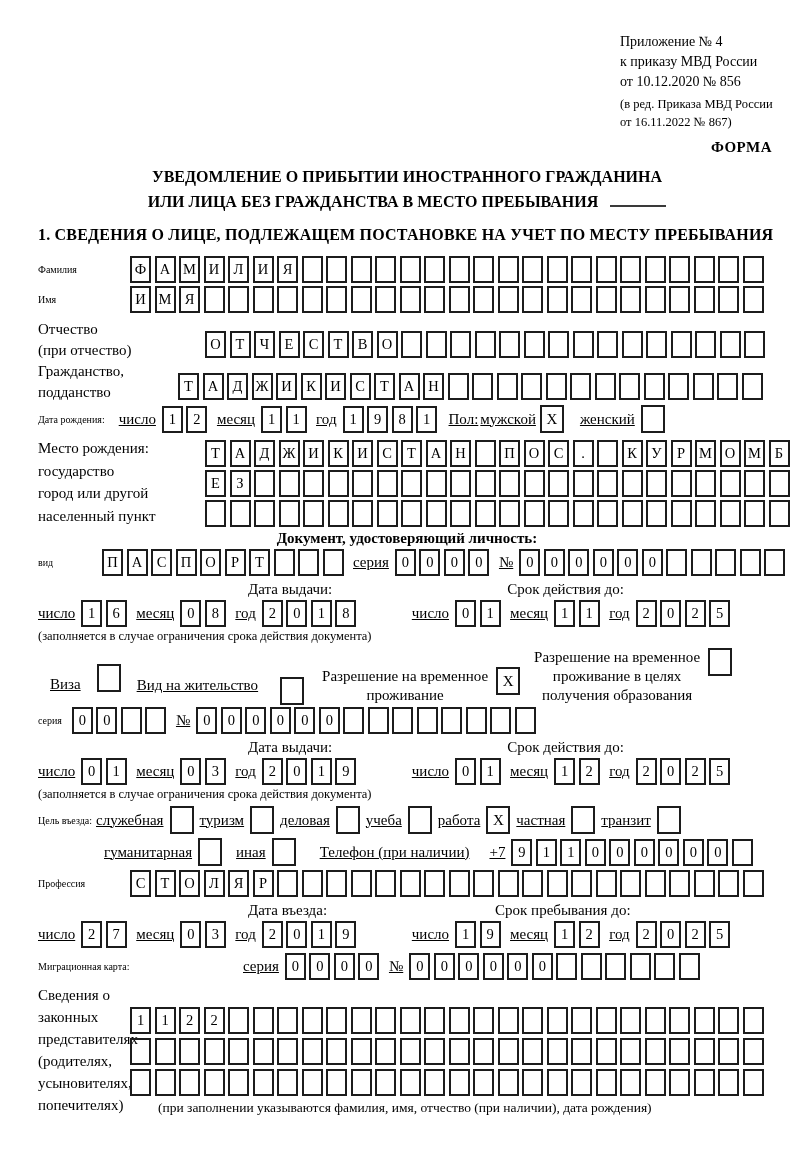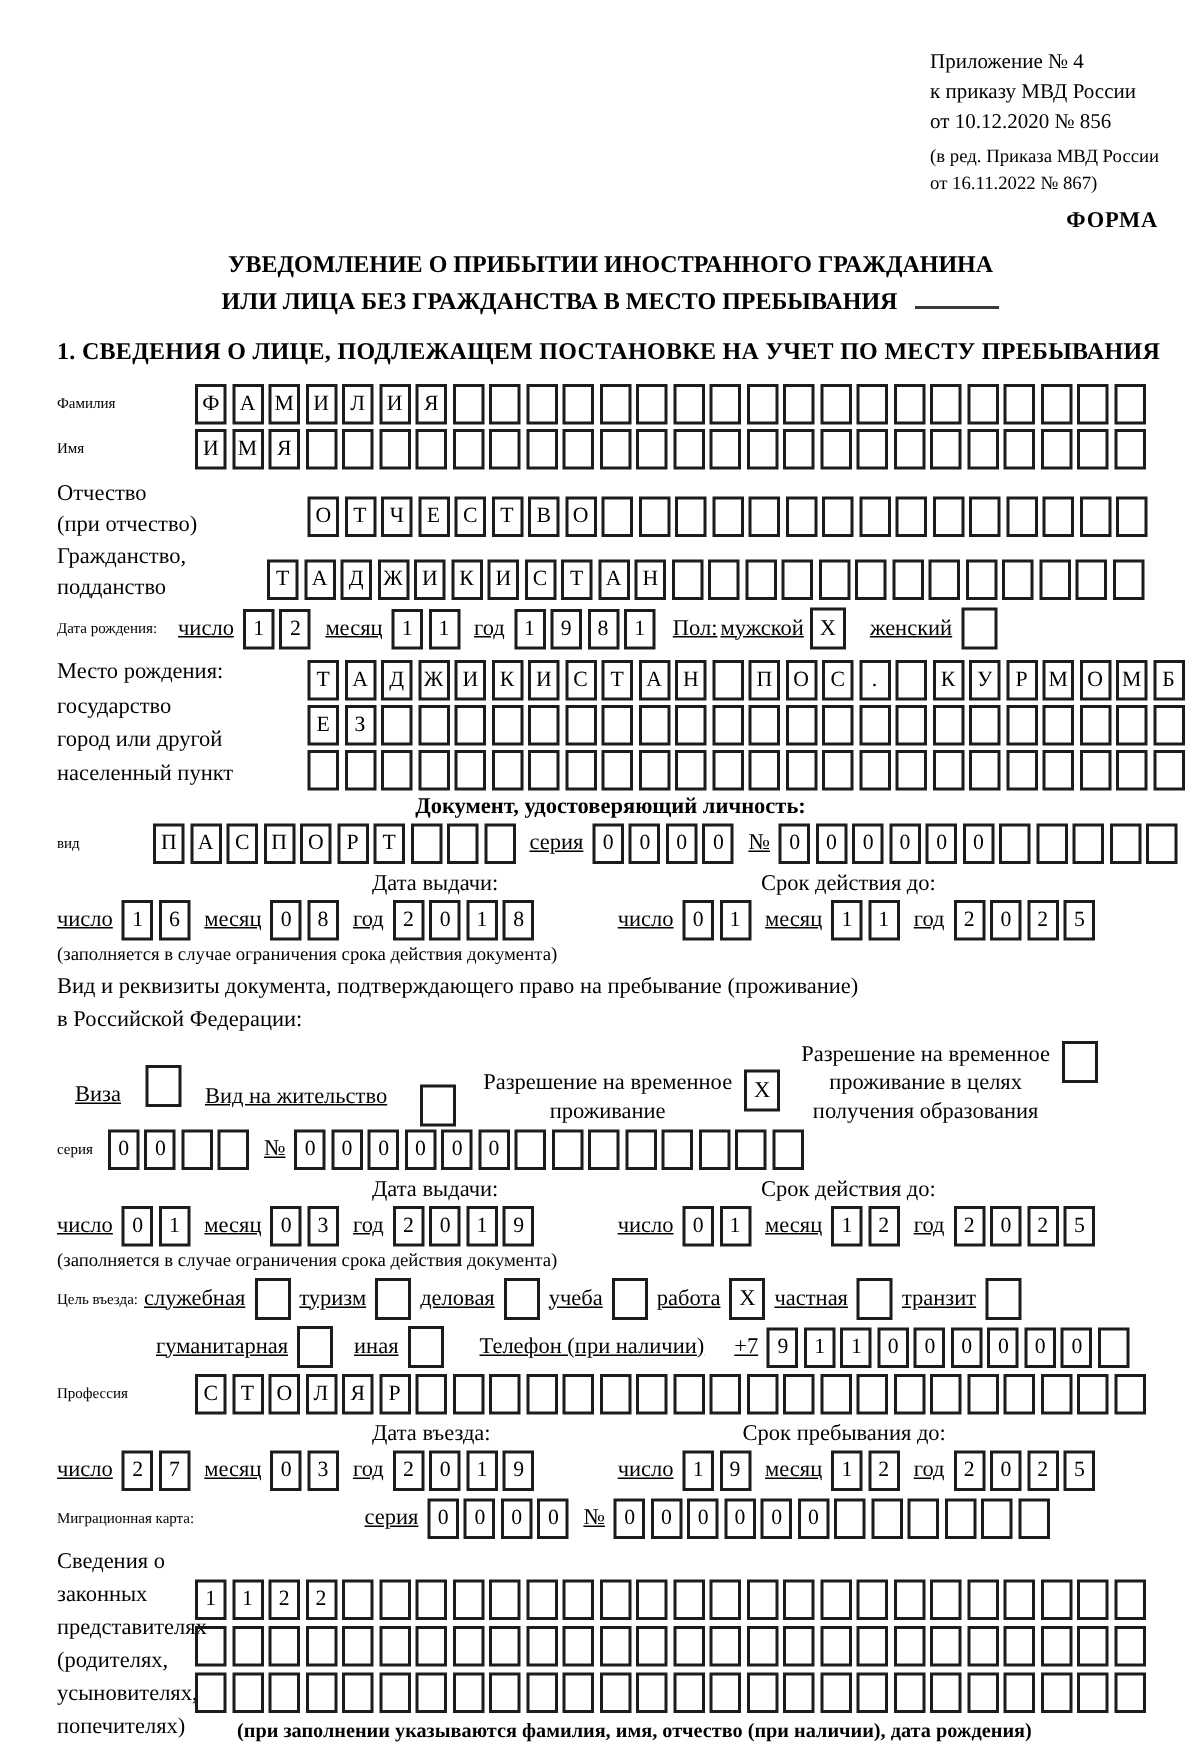--- a/index.html
+++ b/index.html
@@ -32,21 +32,21 @@
   .w92{width:92px;} .w167{width:167px;} .w140{width:140px;} .w64{width:64px;} .w205{width:205px;}
   .dlrow{display:flex;font-size:15px;margin-top:4px;line-height:18px;}
   .note{font-size:12.5px;text-align:left;margin-top:2px;line-height:15px;}
   .para{font-size:15px;line-height:20px;margin-top:4px;}
   .para .p2{margin-top:2px;}
   .opt{display:inline-flex;align-items:flex-start;}
   .opt .cb{margin-left:8px;}
   .optlines{display:inline-flex;flex-direction:column;text-align:center;font-size:15px;line-height:19px;}
   .mb{margin-bottom:3px;}
   .mb2{margin-bottom:4px;}
-  .rep-note{font-size:13.5px;margin:4px 0 0 28px;white-space:normal;font-weight:bold;}
+  .rep-note{font-size:13.5px;margin:4px 0 0 28px;white-space:normal;}
   .mt2{margin-top:2px;} .mt3{margin-top:3px;} .mt4{margin-top:4px;} .mt5{margin-top:5px;} .mt12{margin-top:12px;}
 </style>
 </head>
 <body>
 
 <div class="page">
 
   <div class="appendix">
     <div>Приложение № 4</div>
     <div>к приказу МВД России</div>
@@ -384,24 +384,20 @@
     <span class="cells">
         <span class="cell">2</span>
         <span class="cell">0</span>
         <span class="cell">2</span>
         <span class="cell">5</span>
       </span>
   </div>
 
   <div class="note">(заполняется в случае ограничения срока действия документа)</div>
 
-  <div class="para">
-    <div>Вид и реквизиты документа, подтверждающего право на пребывание (проживание)</div>
-    <div class="p2">в Российской Федерации:</div>
-  </div>
 
   <div class="frow top mt4">
     <span class="opt">
       <span class="word" style="margin:12px">Виза</span>
       <span class="cb" style="margin-left:4px"></span>
     </span>
     <span class="opt" style="margin-left:16px">
       <span class="word" style="margin:0">Вид на жительство</span>
       <span class="cb" style="margin-left:22px"></span>
     </span>

